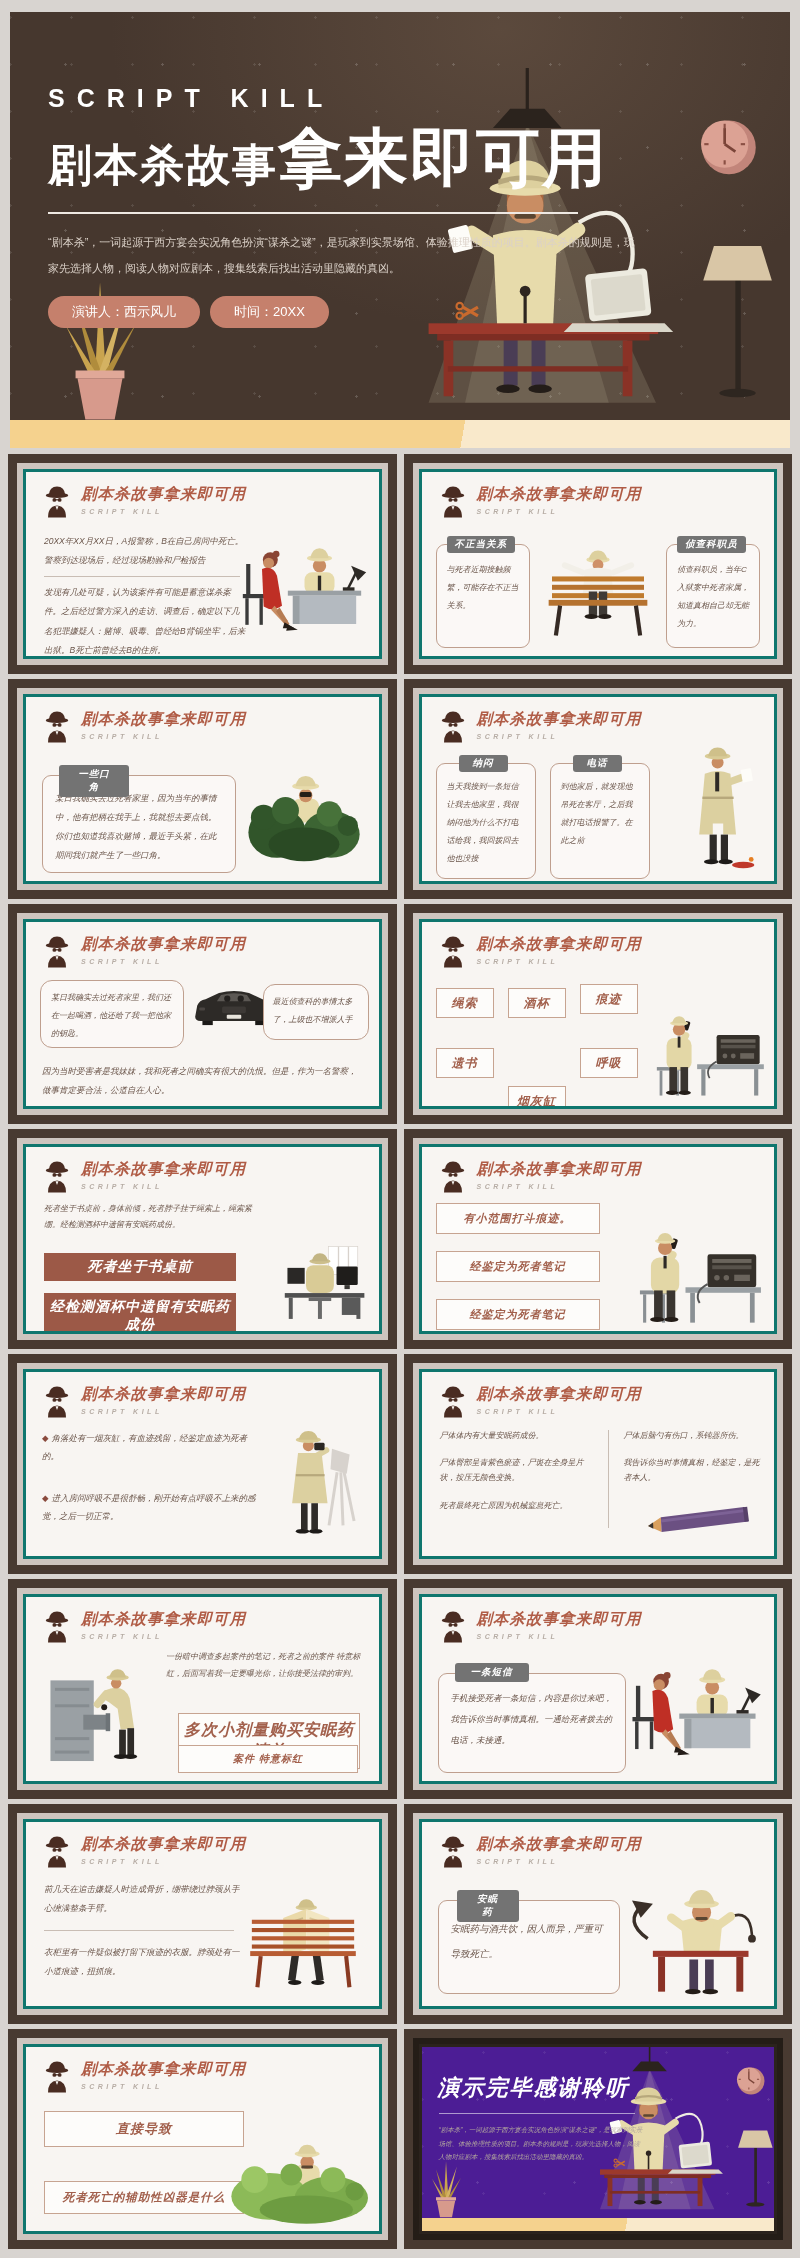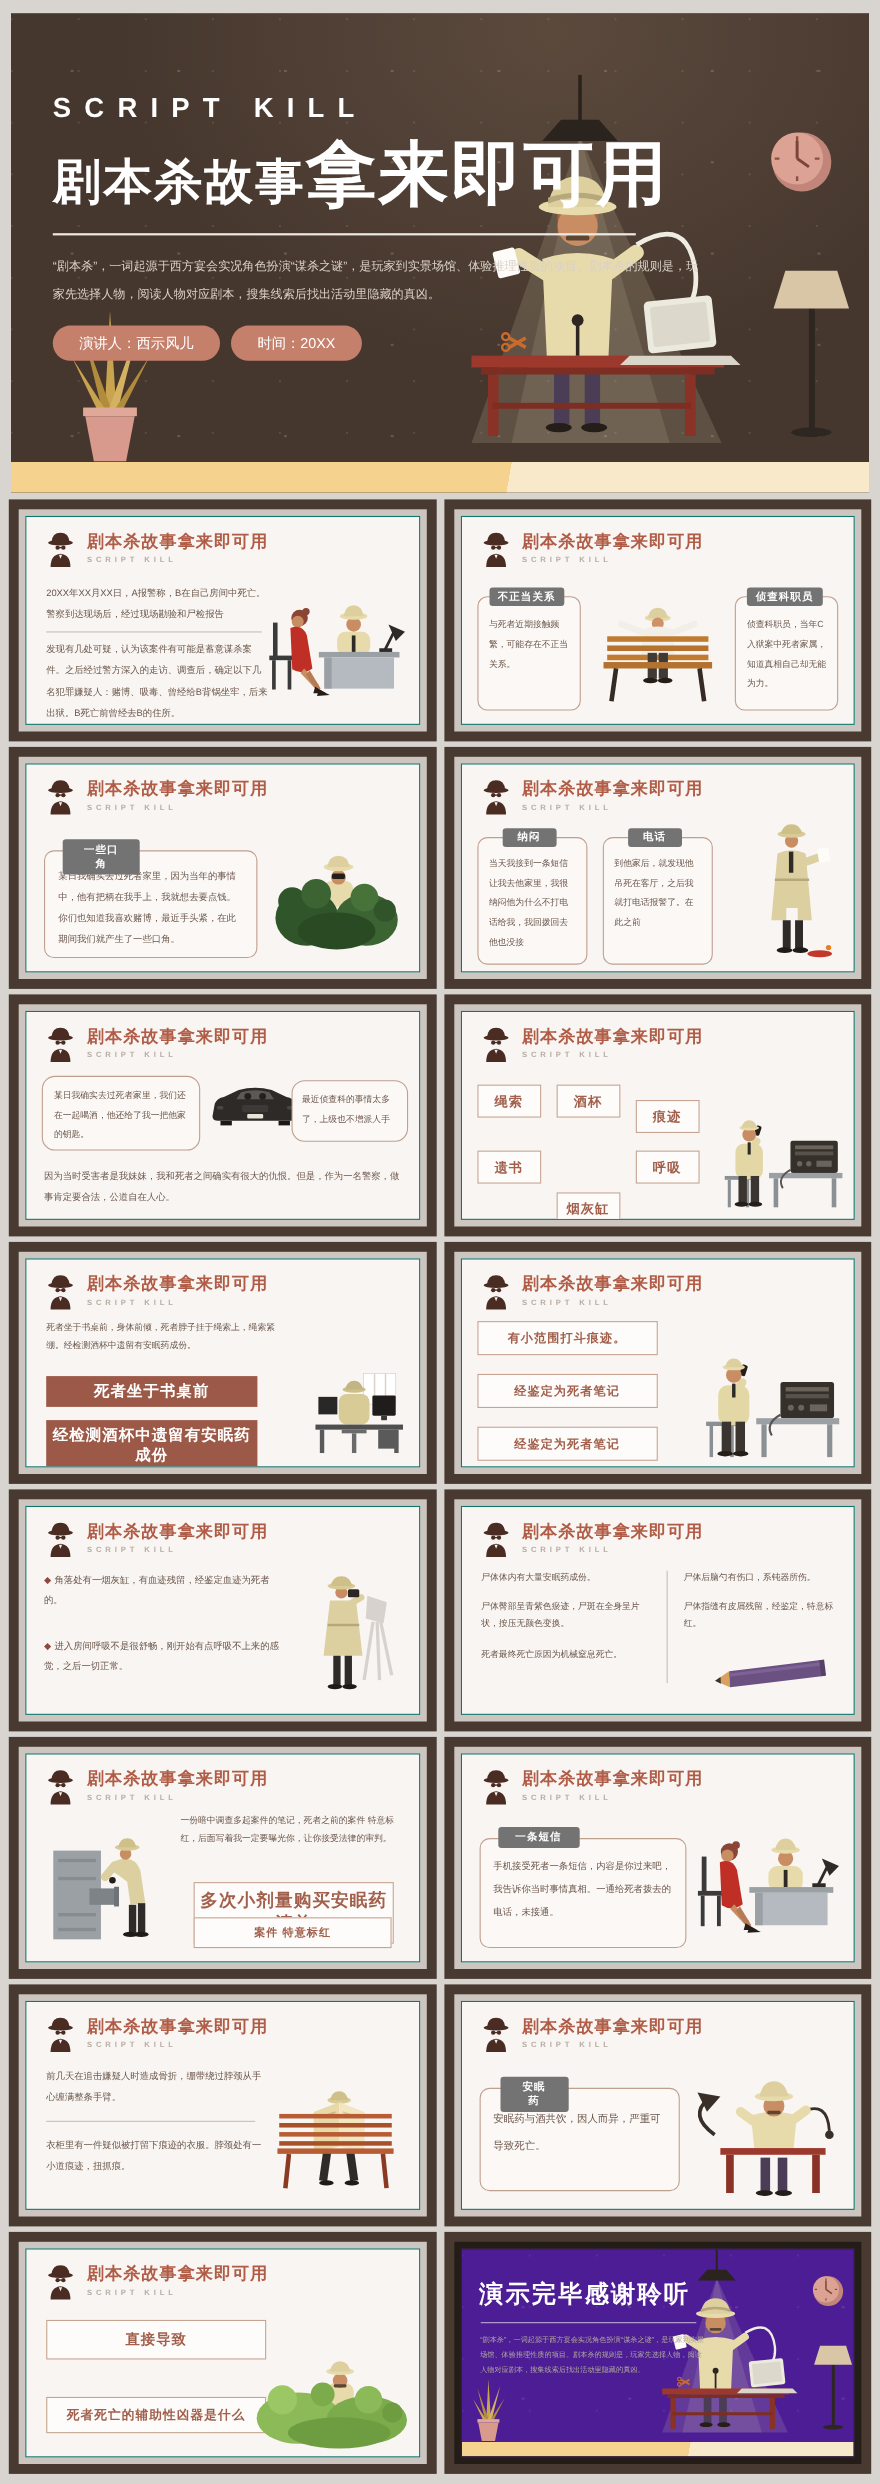--- a/index.html
+++ b/index.html
@@ -26,21 +26,21 @@
   .cover-divider { width:530px; border-top:2px solid #efe9e3; margin-top:10px; }
   .cover-intro { margin-top:16px; width:590px; font-size:11px; line-height:2.35; color:#dbd1c8; }
   .pills { margin-top:14px; display:flex; gap:10px; }
   .pill { background:#c5806c; color:#fff; font-size:13px; padding:7px 24px; border-radius:16px; }
 
   
   .grid { display:grid; grid-template-columns:1fr 1fr; gap:5px 7px; padding:6px 8px 10px; }
   .thumb { height:220px; background:#483a31; padding:9px; }
   .mat { height:100%; background:#cdc5bf; padding:6px; }
   .mat.dark { background:#241d17; }
-  .slide { height:100%; background:#f8f5f2; border:1px solid #0f766e; position:relative; overflow:hidden; }
+  .slide { height:100%; background:#f8f5f2; border:3px solid #0f766e; position:relative; overflow:hidden;font-style:italic; }
   .slide.darkslide { background:#4c1d95; border-color:#2b231d; }
 
   .shead { display:flex; align-items:flex-start; gap:9px; padding:12px 0 0 16px; }
   .dicon { width:30px; height:34px; flex:0 0 auto; }
   .st1 { font-size:15.5px; font-weight:bold; color:#b05c46; letter-spacing:1px; }
   .st2 { font-size:7px; font-weight:bold; letter-spacing:3.5px; color:#b7ada5; margin-top:3px; }
   .sbody { position:absolute; left:0; top:52px; right:0; bottom:0; }
 
   .btxt { font-size:8.5px; line-height:2.25; color:#6b564b; }
   .hr { border-top:1px solid #c9bdb4; }
@@ -592,21 +592,21 @@
               <use href="#sym-det"></use>
             </svg>
       <div>
               <div class="st1">剧本杀故事拿来即可用</div>
            <div class="st2">SCRIPT KILL</div>
             </div>
     </div>
     <div class="sbody">
       <div class="tag" style="left:14px;top:14px;">绳索</div>
       <div class="tag" style="left:86px;top:14px;">酒杯</div>
-      <div class="tag" style="left:158px;top:28px;">痕迹</div>
+      <div class="tag" style="left:158px;top:10px;">痕迹</div>
       <div class="tag" style="left:14px;top:74px;">遗书</div>
       <div class="tag" style="left:86px;top:74px;margin-top:38px;">烟灰缸</div>
       <div class="tag" style="left:158px;top:74px;">呼吸</div>
       <svg class="art" style="right:6px;bottom:8px;width:132px;height:98px;">
               <use href="#sym-radio"></use>
             </svg>
     </div>
   </div>
       </div>
     </div>
@@ -696,21 +696,21 @@
     </div>
     <div class="sbody">
       <div style="position:absolute;left:18px;top:4px;width:152px;">
         <div class="btxt" style="font-size:8px;line-height:1.9;margin-bottom:12px;">尸体体内有大量安眠药成份。</div>
         <div class="btxt" style="font-size:8px;line-height:1.9;margin-bottom:12px;">尸体臀部呈青紫色瘀迹，尸斑在全身呈片状，按压无颜色变换。</div>
         <div class="btxt" style="font-size:8px;line-height:1.9;">死者最终死亡原因为机械窒息死亡。</div>
       </div>
       <div class="vr" style="position:absolute;left:186px;top:6px;bottom:28px;"></div>
       <div style="position:absolute;left:202px;top:4px;width:138px;">
         <div class="btxt" style="font-size:8px;line-height:1.9;margin-bottom:12px;">尸体后脑勺有伤口，系钝器所伤。</div>
-        <div class="btxt" style="font-size:8px;line-height:1.9;">尸体指缝有皮屑残留，经鉴定，特意标红。</div>
+        <div class="btxt" style="font-size:8px;line-height:1.9;">我告诉你当时事情真相，经鉴定，是死者本人。</div>
       </div>
       <svg class="art" style="right:22px;bottom:22px;width:110px;height:27px;transform:rotate(-3deg);">
               <use href="#sym-pencil"></use>
             </svg>
     </div>
   </div>
       </div>
     </div>
 
   <div class="thumb">

